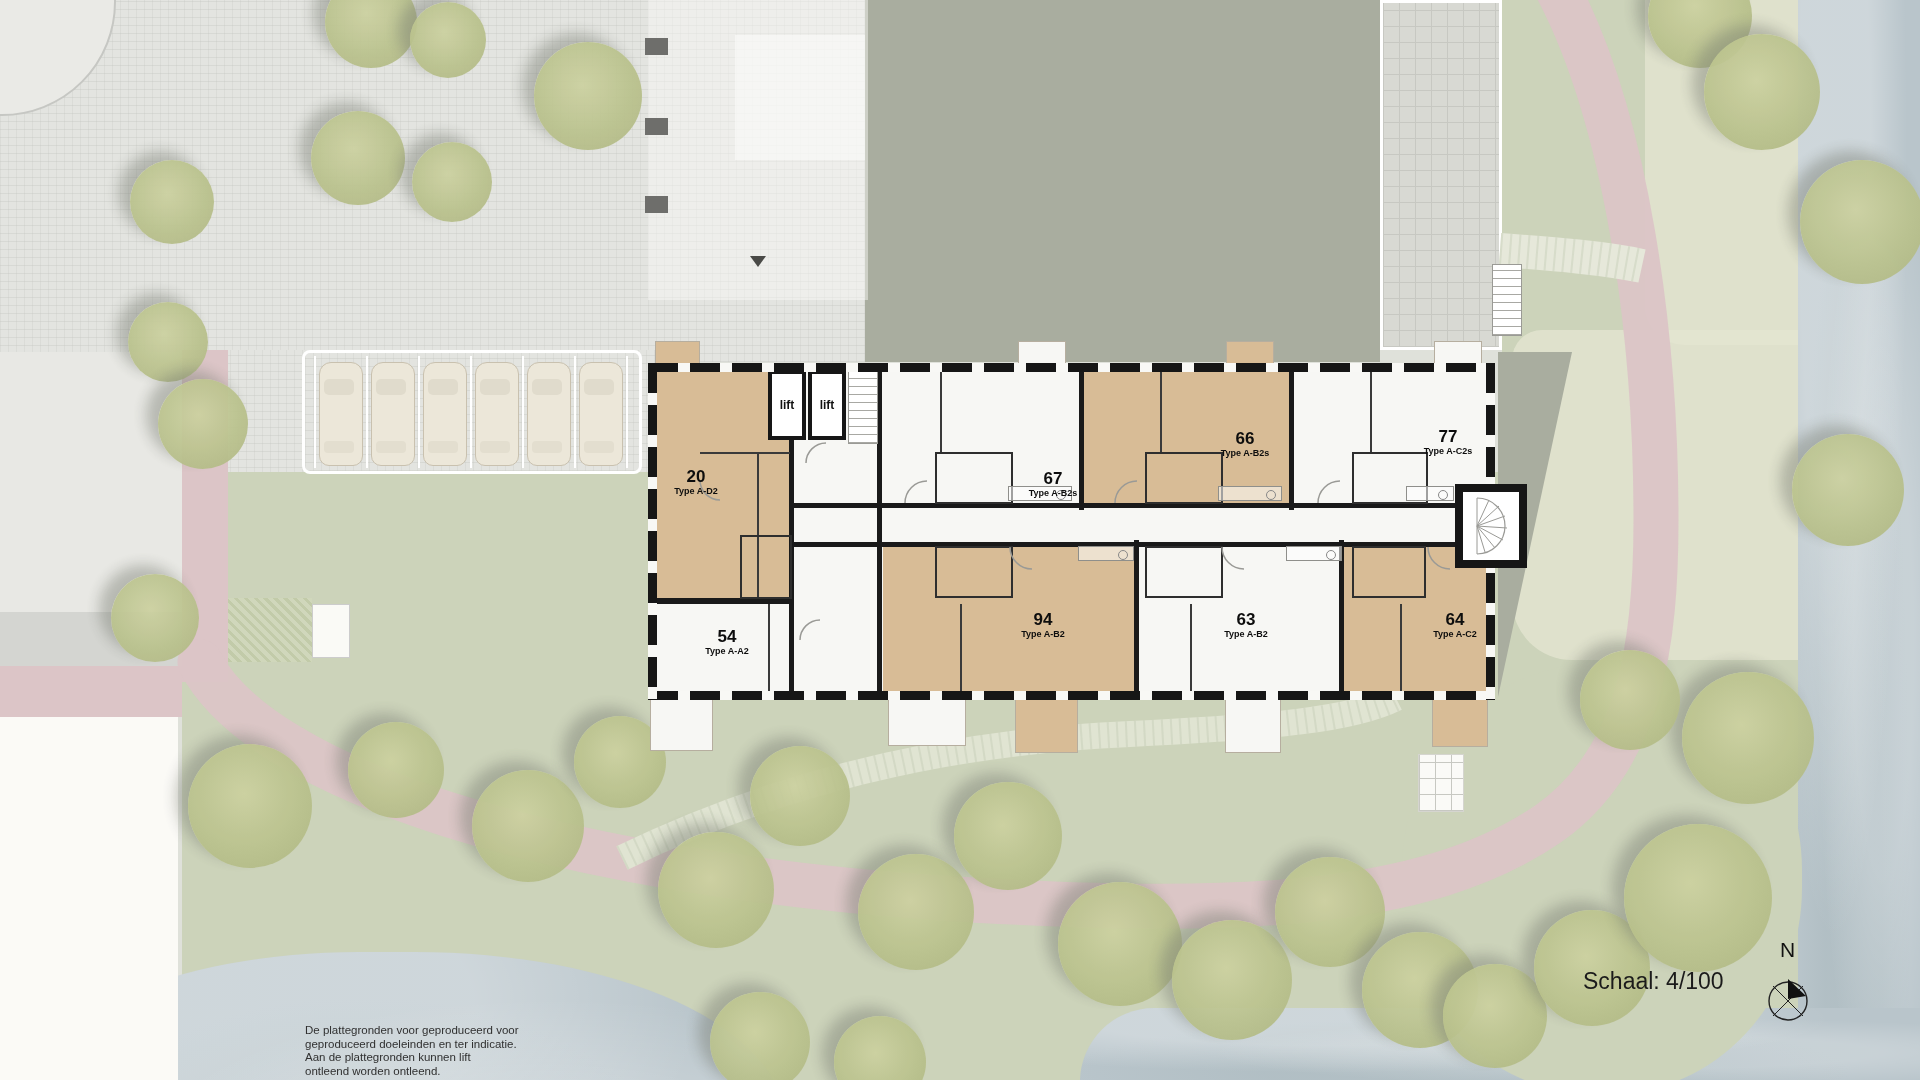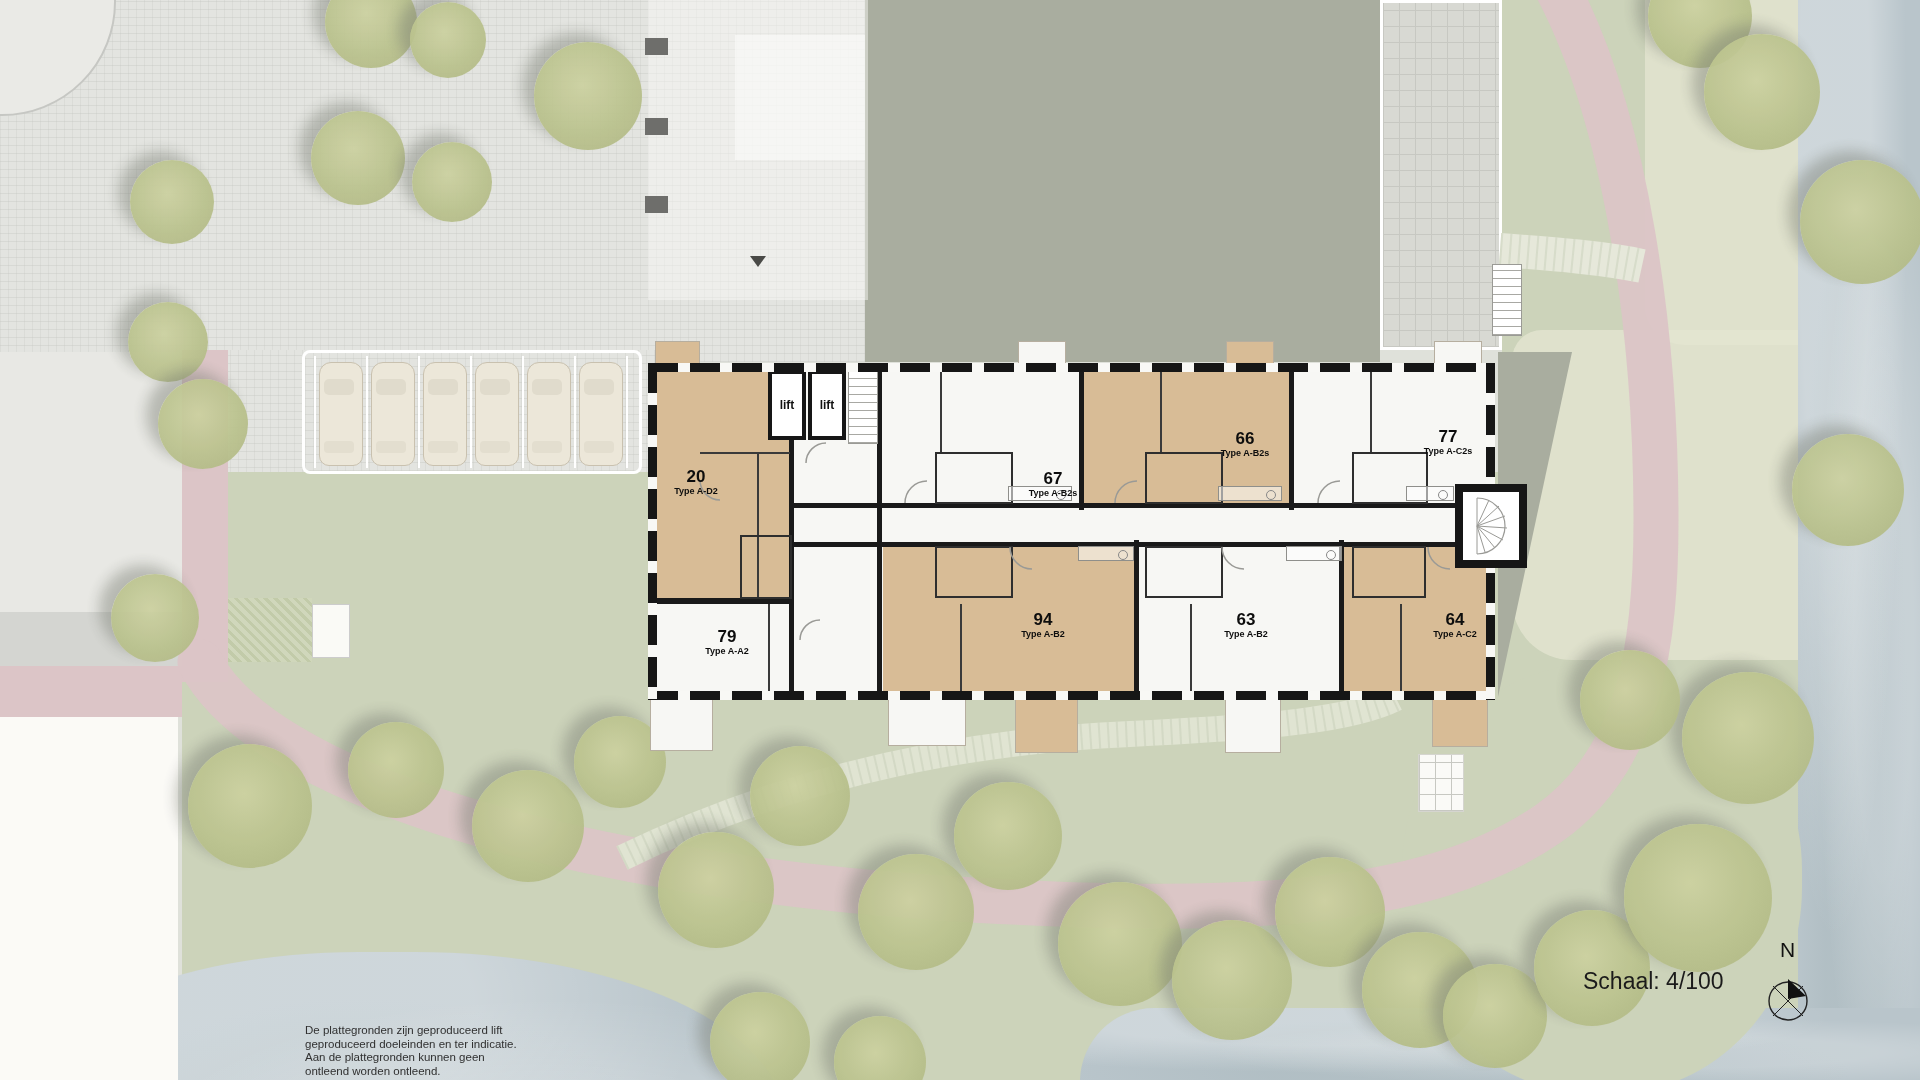--- a/index.html
+++ b/index.html
@@ -242,21 +242,21 @@
       <path d="M 700,480 A 20 20 0 0 0 720,500"></path>
       <path d="M 800,640 A 20 20 0 0 1 820,620"></path>
     </g>
   </svg>
 
   <div class="a unitlabel" style="left:696px;top:468px;">
     <span class="num">20</span>
     <span class="typ">Type A-D2</span>
   </div>
   <div class="a unitlabel" style="left:727px;top:628px;">
-    <span class="num">79</span>
+    <span class="num">54</span>
     <span class="typ">Type A-A2</span>
   </div>
   <div class="a unitlabel" style="left:1043px;top:611px;">
     <span class="num">94</span>
     <span class="typ">Type A-B2</span>
   </div>
   <div class="a unitlabel" style="left:1246px;top:611px;">
     <span class="num">63</span>
     <span class="typ">Type A-B2</span>
   </div>
@@ -273,23 +273,23 @@
     <span class="typ">Type A-B2s</span>
   </div>
   <div class="a unitlabel" style="left:1053px;top:430px;margin-top:40px;">
     <span class="num">67</span>
     <span class="typ">Type A-B2s</span>
   </div>
 
   <div class="a marker" style="left:750px;top:256px;"></div>
 
   <div class="a disc" style="left:305px;top:1024px;">
-    <div>De plattegronden zijn geproduceerd lift</div>
+    <div>De plattegronden voor geproduceerd voor</div>
     <div>geproduceerd doeleinden en ter indicatie.</div>
-    <div>Aan de plattegronden kunnen geen</div>
+    <div>Aan de plattegronden kunnen lift</div>
     <div>ontleend worden ontleend.</div>
   </div>
   <div class="a scaletext" style="left:1583px;top:968px;">Schaal: 4/100</div>
 
   <div class="a northlabel" style="left:1780px;top:938px;">N</div>
   <svg class="a" style="left:1760px;top:972px;" width="58" height="58" viewBox="0 0 58 58">
     <circle cx="28" cy="29" r="19" fill="none" stroke="#222" stroke-width="1.4"></circle>
     <line x1="13" y1="44" x2="43" y2="14" stroke="#222" stroke-width="1"></line>
     <line x1="13" y1="14" x2="43" y2="44" stroke="#222" stroke-width="1"></line>
     <polygon points="28,7 46,24 28,27" fill="#111"></polygon>

